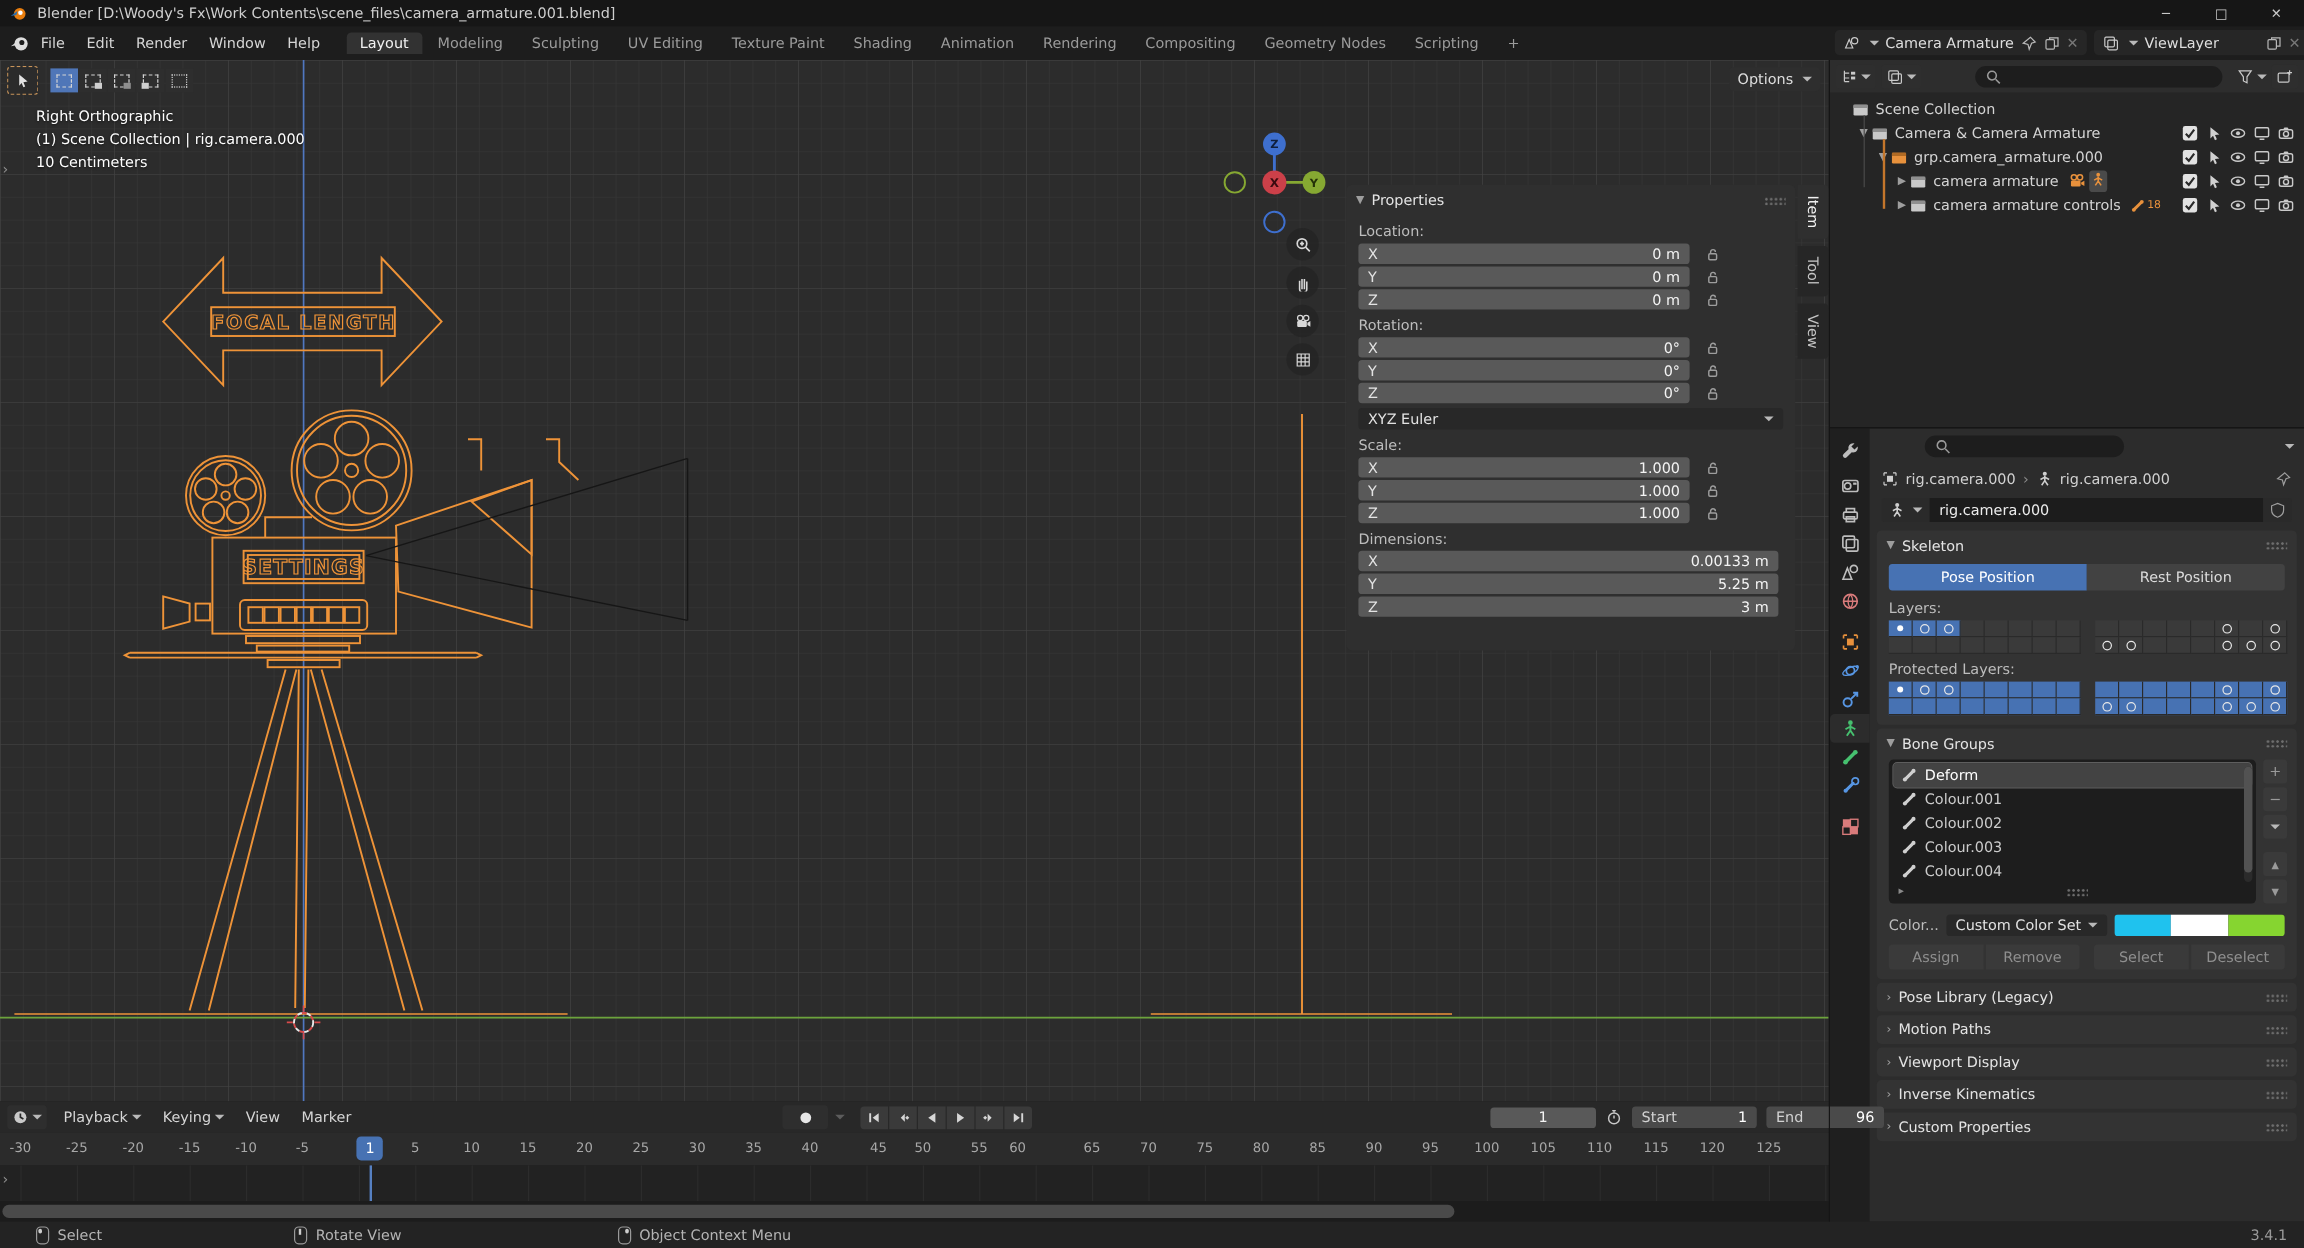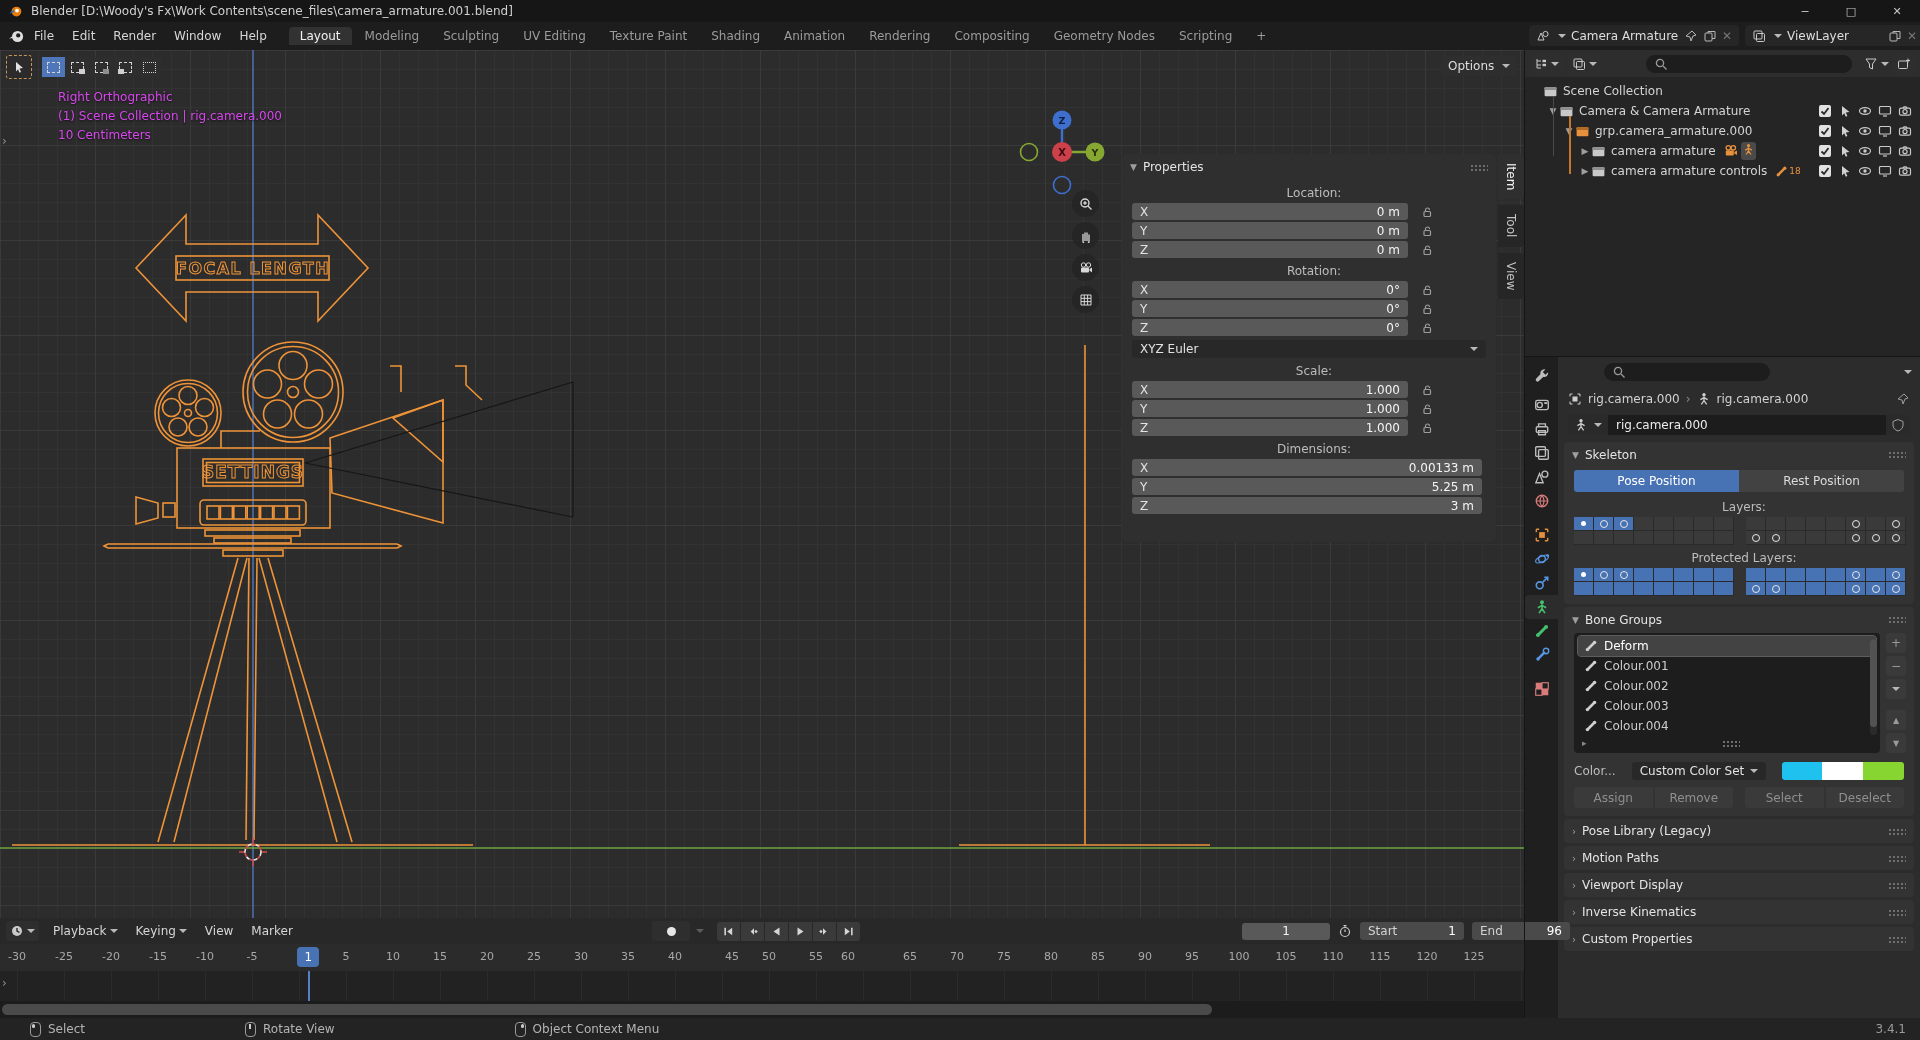--- a/index.html
+++ b/index.html
@@ -18,30 +18,30 @@
   .ws-tab{padding:2px 11px;margin:0 1px;border-radius:4px 4px 0 0;color:#9b9b9b;}
   .ws-tab.active{background:#323232;color:#f1f1f1;}
   .wctl{width:46px;text-align:center;color:#c9c9c9;font-size:11px;}
   
   .edhead{background:#272727;}
   .pill{background:#2e2e2e;border-radius:4px;display:flex;align-items:center;gap:5px;padding:0 7px;height:21px;color:#dedede;}
   .hbtn{background:#2e2e2e;border-radius:3px;display:flex;align-items:center;justify-content:center;height:20px;padding:0 4px;color:#c6c6c6;}
   .hbtn.on{background:#4772b3;color:#fff;}
   
   #viewport{left:0;top:50px;width:1524px;height:868px;background:#2c2c2c;overflow:hidden;}
-  #vp-overlay-text{left:30px;top:38px;color:#d946ef;text-shadow:0 1px 2px rgba(0,0,0,.6);line-height:19px;margin-left:28px;}
+  #vp-overlay-text{left:30px;top:38px;color:#ffffff;text-shadow:0 1px 2px rgba(0,0,0,.6);line-height:19px;}
   .toolbtn{width:24px;height:22px;border-radius:3px;background:#2b2b2b;display:flex;align-items:center;justify-content:center;}
   .selmode{width:23px;height:20px;display:flex;align-items:center;justify-content:center;background:#2e2e2e;}
   .selmode.on{background:#4f76b8;}
   .dashbox{width:11px;height:9px;border:1px dashed #d3d3d3;position:relative;}
   .dashbox .fill{position:absolute;right:-2px;bottom:-2px;width:6px;height:5px;background:#cfcfcf;}
   .vpbtn{width:27px;height:27px;border-radius:50%;background:rgba(36,36,36,.78);display:flex;align-items:center;justify-content:center;color:#d8d8d8;}
   
   #npanel{left:1122px;top:104px;width:374px;height:388px;background:#2f2f2f;border-radius:5px;padding:0;}
-  .np-label{color:#bdbdbd;margin:6px 0 3px 10px;text-align:center;}
+  .np-label{color:#bdbdbd;margin:6px 0 3px 10px;}
   .fieldrow{display:flex;align-items:center;margin:0 0 2px 10px;}
   .vfield{background:#595959;border-radius:3px;height:17px;display:flex;align-items:center;padding:0 8px;color:#f4f4f4;}
   .vfield .ax{color:#e3e3e3;}
   .vfield .val{margin-left:auto;}
   .lock{margin-left:12px;color:#9d9d9d;}
   .np-tab{width:26px;background:#262626;color:#c4c4c4;border-radius:0 4px 4px 0;writing-mode:vertical-rl;display:flex;align-items:center;justify-content:center;padding:9px 0;margin-bottom:6px;}
   .np-tab.active{background:#2f2f2f;color:#f0f0f0;}
   .dropdown{background:#282828;border-radius:3px;height:18px;display:flex;align-items:center;padding:0 8px;color:#e2e2e2;}
   
   #outliner{left:1525px;top:50px;width:395px;height:306px;background:#252525;}
@@ -1312,21 +1312,21 @@
           <div style="display:flex;flex-direction:column">
             <span class="sq-btn">+</span>
             <span class="sq-btn">−</span>
             <span class="sq-btn" style="color:#d6d6d6">
                 <span class="chev" style="margin:0"></span>
               </span>
             <span class="sq-btn" style="margin-top:8px;font-size:8px">▲</span>
             <span class="sq-btn" style="font-size:8px">▼</span>
           </div>
         </div>
-        <div class="row" style="padding:6px 10px 0 10px;gap:16px">
+        <div class="row" style="padding:6px 10px 0 10px;gap:6px">
           <span style="color:#bdbdbd">Color...</span>
           <span class="dropdown" style="width:118px">
             <span>Custom Color Set</span>
               <span class="chev" style="margin-left:auto"></span>
           </span>
           <span id="swatches" class="row" style="flex:1;height:18px;border-radius:3px;overflow:hidden">
               <span style="flex:1;height:18px;background:#1FC2EE"></span>
               <span style="flex:1;height:18px;background:#FFFFFF"></span>
               <span style="flex:1;height:18px;background:#86D530"></span>
             </span>

